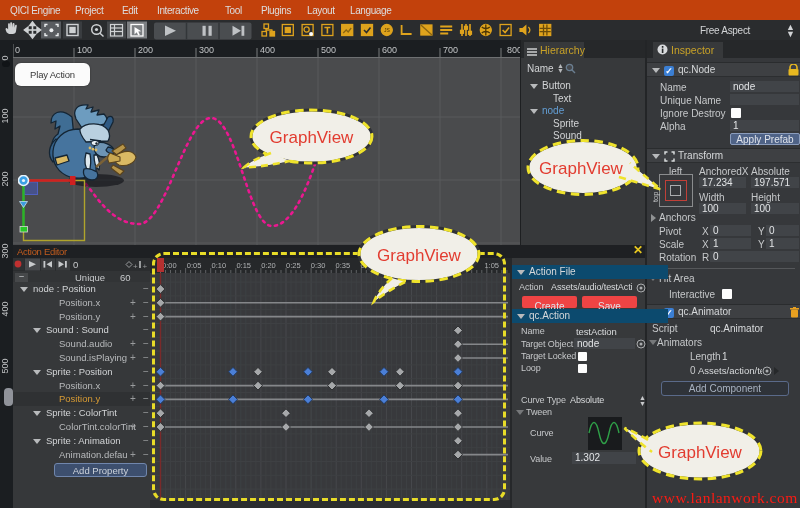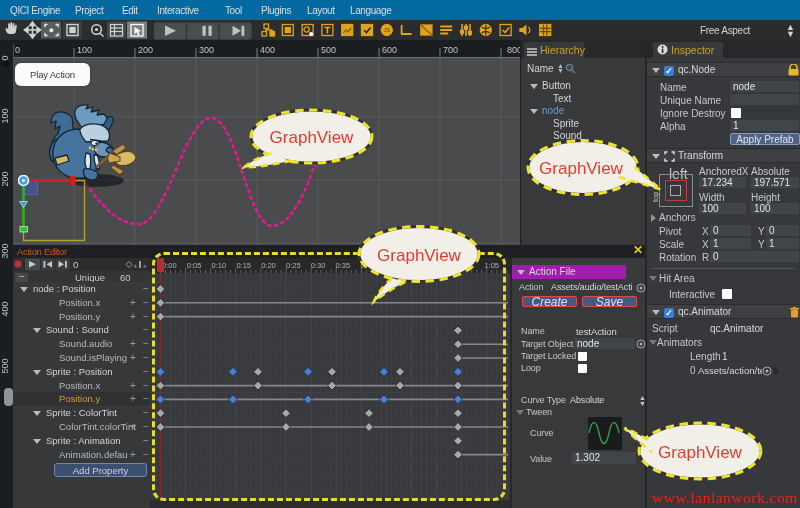--- a/index.html
+++ b/index.html
@@ -1,21 +1,21 @@
 <!DOCTYPE html>
 <html><head>
 <meta charset="utf-8">
 <style>
 * { margin:0; padding:0; box-sizing:border-box; }
 html,body { width:800px; height:508px; overflow:hidden; background:#2a2c2e; }
 body, div, span { font-family:"Liberation Sans", sans-serif; }
 #app { position:relative; width:800px; height:508px; overflow:hidden; background:#4a4b4d; }
 .abs { position:absolute; }
 
-#menubar { left:0; top:0; width:800px; height:20px; background:#0369a1; }
+#menubar { left:0; top:0; width:800px; height:20px; background:#c2410c; }
 #menubar span { position:absolute; top:5px; font-size:10px; letter-spacing:-0.4px; color:#dcdee0; }
 #toolbar { left:0; top:20px; width:800px; height:20px; background:#2a2c2e; }
 
 #hruler { left:0; top:40px; width:520px; height:17px; background:#1b1e21; }
 #vruler { left:0; top:40px; width:13px; height:468px; background:#1b1e21; }
 .rlab { position:absolute; color:#c2c4c6; font-size:9px; top:4.5px !important; }
 .vlab { position:absolute; color:#c2c4c6; font-size:9px; transform:rotate(-90deg); transform-origin:center; width:30px; text-align:center; }
 
 #scene { left:13px; top:57px; width:507px; height:451px; background:#4a4b4d; overflow:hidden; }
 #playbtn { position:absolute; left:2px; top:6px; width:75px; height:23px; background:#fbfbfb; border-radius:6px; box-shadow:0 0 2px rgba(0,0,0,0.4); color:#3a3a3a; font-size:9.5px; letter-spacing:-0.2px; text-align:center; line-height:23px; }
@@ -41,24 +41,24 @@
 #aetitle { position:absolute; left:0; top:0; width:632px; height:13px; background:#1e2023; color:#c05b1e; font-size:9.5px; letter-spacing:-0.3px; line-height:13px; }
 #aetool { position:absolute; left:0; top:13px; width:137px; height:13px; background:#2b2d2f; }
 #aesamples { position:absolute; left:0; top:26px; width:137px; height:11px; background:#323436; color:#c8cacc; font-size:9.5px; }
 #aetree { position:absolute; left:0; top:37px; width:137px; height:226px; background:#36383a; }
 .trow { position:absolute; left:0; width:137px; height:13.8px; color:#b8babc; font-size:9.5px; line-height:13.8px; }
 .trow.hdr { color:#d2d4d6; }
 .pm { position:absolute; color:#9a9c9e; font-size:10px; top:0; }
 #addprop { position:absolute; left:41px; top:181px; width:93px; height:14px; background:#3d4f6e; border:1px solid #7086ac; border-radius:3px; color:#ccd2da; font-size:9.5px; text-align:center; line-height:13px; }
 
 #aeright { position:absolute; left:497px; top:13px; width:135px; height:250px; background:#37393b; border-left:2px solid #26282a; }
-.ahdr { position:absolute; left:0; width:114px; height:14px; background:#a21caf; color:#d6d8da; font-size:10px; line-height:14px; }
+.ahdr { position:absolute; left:0; width:156px; height:14px; background:#0c4a6e; color:#d6d8da; font-size:10px; line-height:14px; }
 .albl { position:absolute; color:#c6c8ca; font-size:9px; letter-spacing:-0.1px; }
 .aval { position:absolute; background:#414448; color:#e2e4e6; font-size:10px; padding-left:3px; }
-.btn { position:absolute; background:#3f5a83; border:1px solid #ef4444; border-radius:2px; color:#dde3ea; font-size:12px; text-align:center;font-style:italic; }
+.btn { position:absolute; background:#3f5a83; border:6px solid #ef4444; border-radius:2px; color:#dde3ea; font-size:10px; text-align:center; }
 
 #dash1 { left:152px; top:252px; width:354px; height:249px; border:3px dashed #e8dc28; border-radius:12px; background:transparent; z-index:30; }
 .watermark { position:absolute; left:652px; top:489px; width:152px; color:#fb1b13; font-size:15.5px; font-family:"Liberation Serif", serif; letter-spacing:0.5px; z-index:60; white-space:nowrap; }
 </style>
 </head>
 <body>
 <div id="app">
 
   <div id="menubar" class="abs">
     <span style="left:10px">QICI Engine</span>
@@ -382,21 +382,21 @@
 
     <div class="ihdr" style="top:108px;">
       <span class="tri trid" style="position:absolute;left:5px;top:5px"></span>
       <svg width="11" height="11" viewBox="0 0 11 11" style="position:absolute;left:17px;top:2px">
           <g stroke="#d8dadc" stroke-width="1.5" fill="none">
             <path d="M1 3.5 V1 h2.5 M7.5 1 H10 v2.5 M10 7.5 V10 H7.5 M3.5 10 H1 V7.5"></path>
           </g>
         </svg>
       <span style="position:absolute;left:31px">Transform</span>
     </div>
-    <span class="ilab" style="left:22px;top:126px;font-size:14px">left</span>
+    <span class="ilab" style="left:22px;top:126px;font-size:10px">left</span>
     <span class="ilab" style="left:52px;top:126px">AnchoredX</span>
       <span class="ilab" style="left:104px;top:126px">Absolute</span>
     <span class="ival" style="left:52px;top:137px;width:47px;height:11px">17.234</span>
       <span class="ival" style="left:104px;top:137px;width:48px;height:11px">197.571</span>
     <span class="ilab" style="left:52px;top:152px">Width</span>
       <span class="ilab" style="left:104px;top:152px">Height</span>
     <span class="ival" style="left:52px;top:163px;width:47px;height:11px">100</span>
       <span class="ival" style="left:104px;top:163px;width:48px;height:11px">100</span>
     <div style="position:absolute;left:12px;top:134px;width:34px;height:33px;border:1px solid #8a8c8e"></div>
     <div style="position:absolute;left:18px;top:140px;width:22px;height:21px;border:1px solid #c04038"></div>
@@ -441,20 +441,21 @@
     <span class="ilab" style="left:10px;top:297px">Animators</span>
     <span class="ilab" style="left:43px;top:311px">Length</span>
       <span class="ilab" style="left:75px;top:311px;color:#d8dadc">1</span>
     <span class="ilab" style="left:43px;top:325px">0</span>
       <span class="ilab" style="left:51px;top:325px;color:#d8dadc;width:64px;overflow:hidden;white-space:nowrap;font-size:9.5px">Assets/action/tes</span>
     <svg width="10" height="10" viewBox="0 0 10 10" style="position:absolute;left:115px;top:326px">
         <circle cx="5" cy="5" r="4" fill="none" stroke="#aaacae" stroke-width="1"></circle>
         <circle cx="5" cy="5" r="1.5" fill="#aaacae"></circle>
       </svg>
     <span class="tri trir" style="position:absolute;left:127px;top:327px;border-left-color:#26282a"></span>
+    <div style="position:absolute;left:14px;top:341px;width:128px;height:15px;background:#2f3339;border:1px solid #5a6a8a;border-radius:3px;color:#a8b2c0;font-size:10px;text-align:center;line-height:14px">Add Component</div>
   </div>
 
   <div id="ae" class="abs">
     <div id="aetitle">
         <span style="position:absolute;left:4px">Action Editor</span>
       <span style="position:absolute;left:620px;top:-1px;color:#e8c820;font-size:12px;font-weight:bold">✕</span>
     </div>
     <div id="aetool">
       <svg width="137" height="13" viewBox="0 0 137 13" style="position:absolute;left:0;top:0">
         <rect x="0" y="0" width="11" height="12" fill="#2f3133"></rect>
@@ -779,20 +780,24 @@
           <span style="position:absolute;left:17px">Action File</span>
         </div>
       <span class="albl" style="left:7px;top:24px">Action</span>
       <span class="albl" style="left:39px;top:24px;color:#d8dadc;width:84px;overflow:hidden;white-space:nowrap">Assets/audio/testActi</span>
       <svg width="10" height="10" viewBox="0 0 10 10" style="position:absolute;left:124px;top:25px">
           <circle cx="5" cy="5" r="4" fill="none" stroke="#aaacae" stroke-width="1"></circle>
           <circle cx="5" cy="5" r="1.5" fill="#aaacae"></circle>
         </svg>
       <div class="btn" style="left:10px;top:38px;width:55px;height:11px;line-height:10px">Create</div>
       <div class="btn" style="left:70px;top:38px;width:55px;height:11px;line-height:10px">Save</div>
+      <div class="ahdr" style="top:51px">
+          <span class="tri trid" style="position:absolute;left:5px;top:5px"></span>
+          <span style="position:absolute;left:17px">qc.Action</span>
+        </div>
       <span class="albl" style="left:9px;top:68px">Name</span>
         <span class="albl" style="left:64px;top:68px;color:#d8dadc;font-size:9.5px">testAction</span>
       <span class="albl" style="left:9px;top:81px">Target Object</span>
         <span class="aval" style="left:62px;top:80px;width:61px;height:11px">node</span>
       <svg width="10" height="10" viewBox="0 0 10 10" style="position:absolute;left:124px;top:81px">
           <circle cx="5" cy="5" r="4" fill="none" stroke="#aaacae" stroke-width="1"></circle>
           <circle cx="5" cy="5" r="1.5" fill="#aaacae"></circle>
         </svg>
       <span class="albl" style="left:9px;top:93px">Target Locked</span>
         <span class="chk" style="left:66px;top:94px;width:9px;height:9px"></span>

